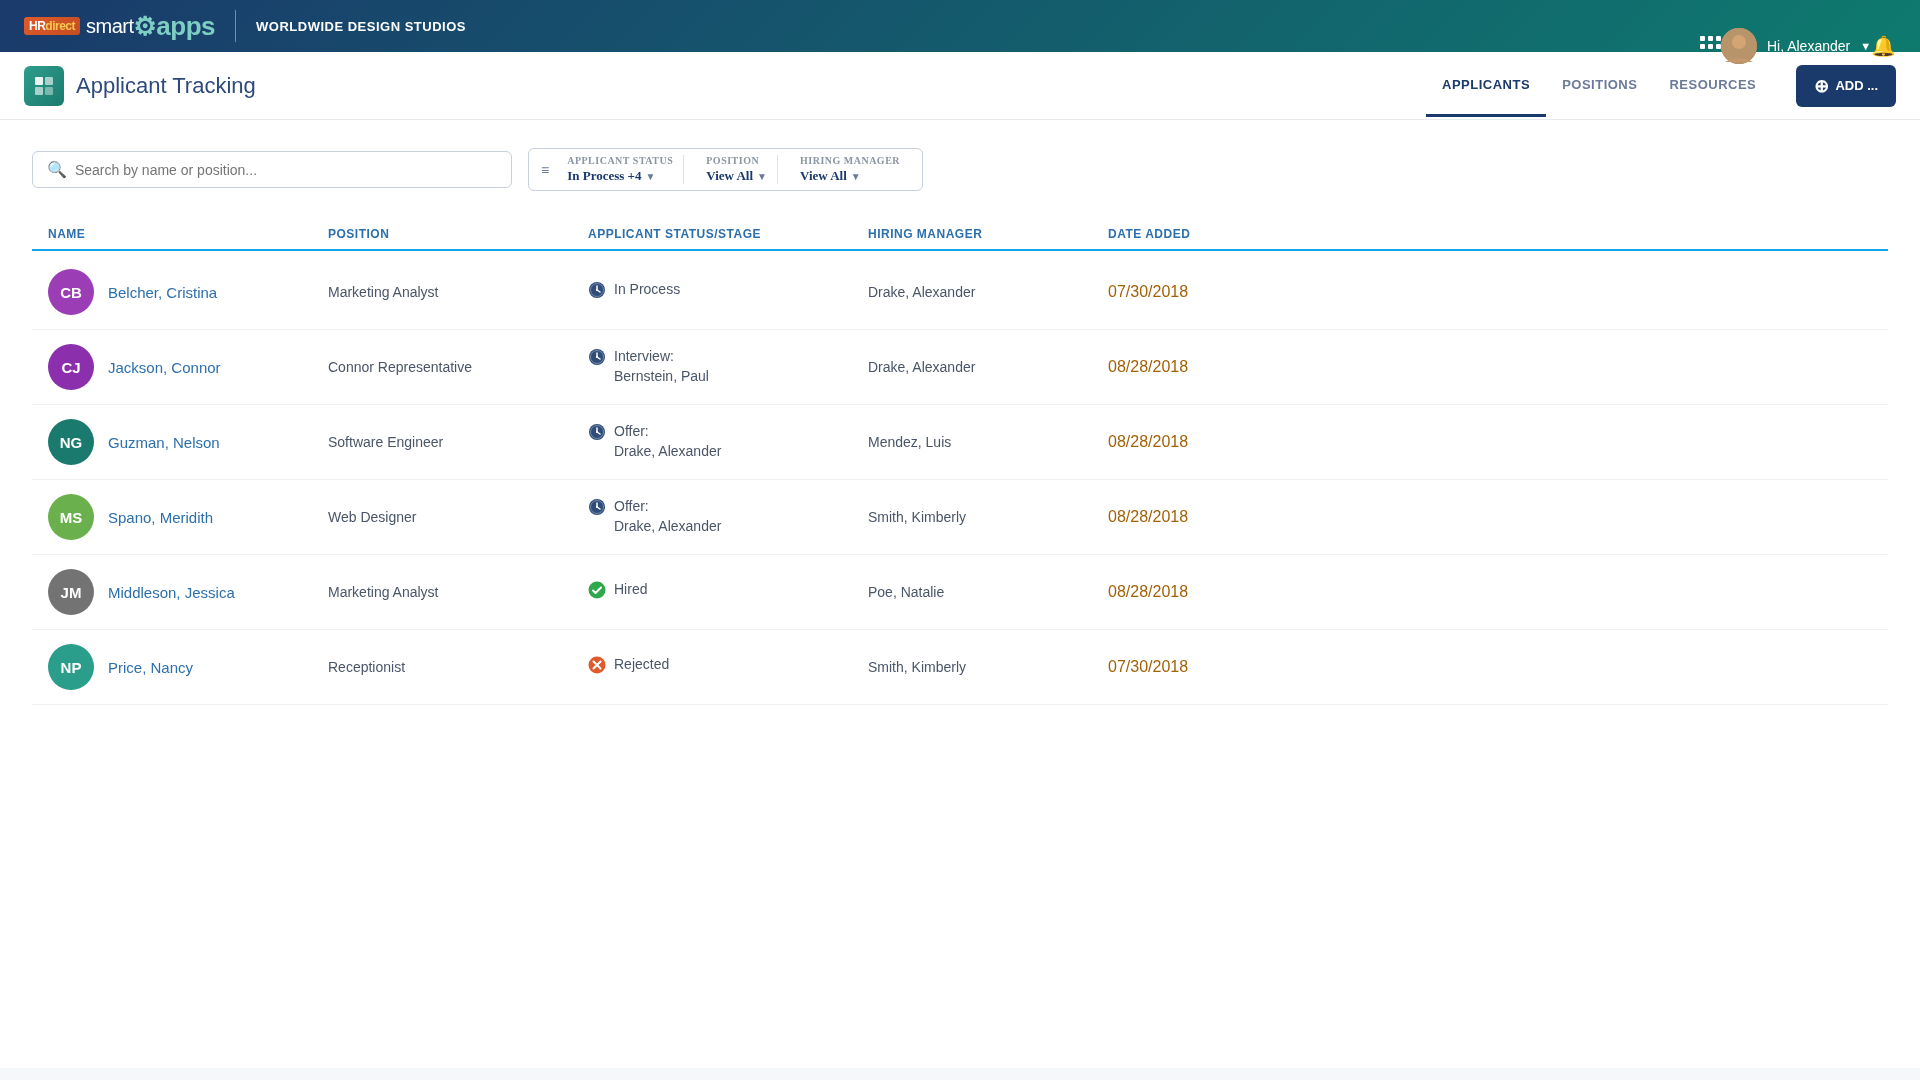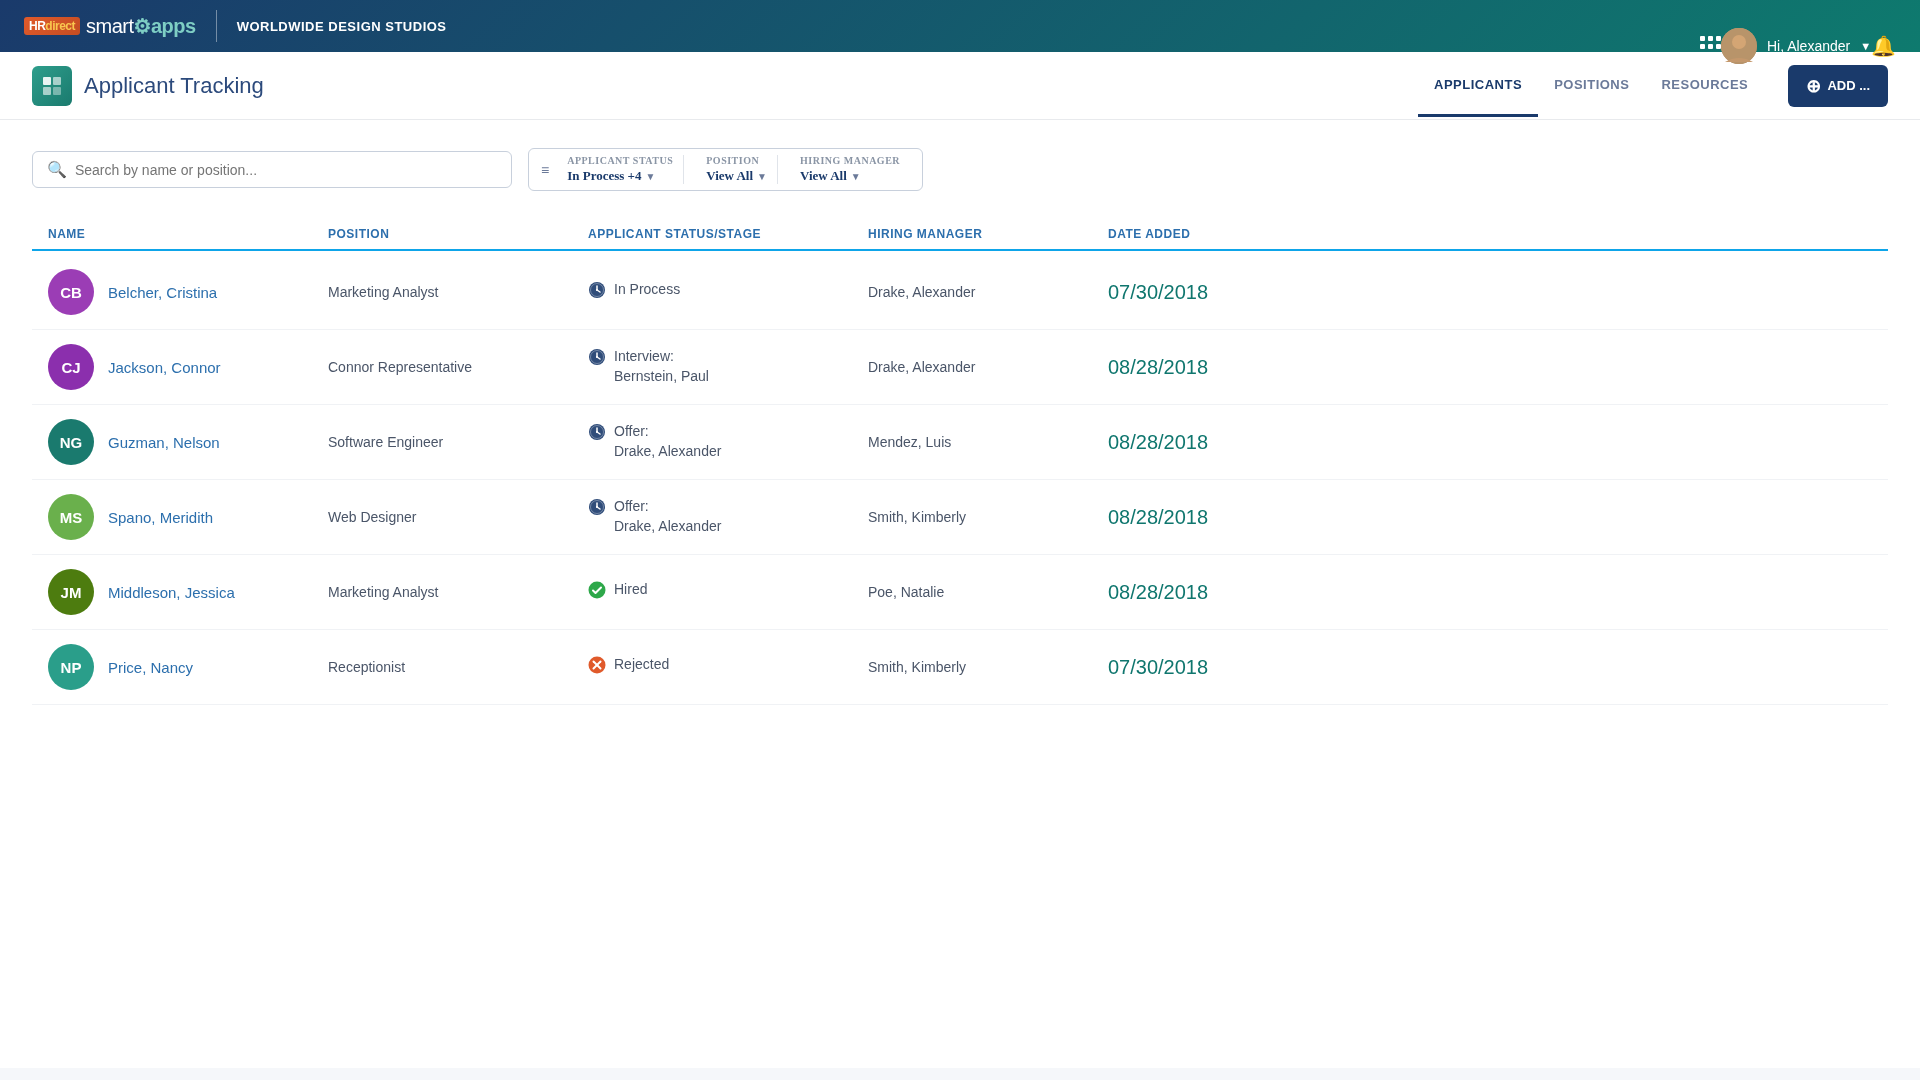--- a/index.html
+++ b/index.html
@@ -79,21 +79,21 @@
       font-size: 20px;
       cursor: pointer;
     }
 
     
     .sub-header {
       background: white;
       height: 68px;
       display: flex;
       align-items: center;
-      padding: 0 32px;
+      padding: 0 24px;
       border-bottom: 1px solid #e8eaed;
       box-shadow: 0 2px 4px rgba(0,0,0,0.05);
     }
     .sub-header-icon {
       width: 40px;
       height: 40px;
       background: linear-gradient(135deg, #2e9e8c, #1a7a6e);
       border-radius: 6px;
       display: flex;
       align-items: center;
@@ -270,22 +270,22 @@
       color: #4a5568;
       line-height: 1.4;
     }
 
     .cell-hiring {
       font-size: 14px;
       color: #4a5568;
     }
 
     .cell-date {
-      font-size: 20px;
-      color: #0f766e;
+      font-size: 16px;
+      color: #a16207;
     }
 
     
     .icon-clock { color: #1a3a6b; }
     .icon-hired { color: #2ea84a; }
     .icon-rejected { color: #e05a2b; }
 
     
     .grid-dots {
       display: grid;
@@ -300,21 +300,21 @@
     }
   </style>
 </head>
 <body>
 
 <nav class="top-nav">
   <div class="top-nav-logo">
     <div class="logo-text">
       <span style="background: linear-gradient(135deg, #e05a2b, #c44d22); border-radius: 3px; padding: 2px 5px; font-size: 12px; font-weight: 900; color: white; margin-right: 2px;">HR<span style="color: #f9c74f;">direct</span></span>
       <span style="font-size: 20px; color: white; font-weight: 300; margin-left: 4px;">smart</span>
-      <span style="font-size: 20px; color: #7ecec4; font-weight: 700;">⚙apps</span>
+      <span style="font-size: 26px; color: #7ecec4; font-weight: 700;">⚙apps</span>
     </div>
   </div>
   <div class="nav-divider"></div>
   <span class="nav-company">WORLDWIDE DESIGN STUDIOS</span>
   <div class="nav-right">
     <div class="nav-grid-icon">
       <div class="grid-dots">
         <div class="grid-dot"></div>
           <div class="grid-dot"></div>
           <div class="grid-dot"></div>
@@ -494,21 +494,21 @@
     </span>
         <span class="status-text">Offer:<br><span style="color:#4a5568;">Drake, Alexander</span></span>
       </div>
       <div class="cell-hiring">Smith, Kimberly</div>
       <div class="cell-date">08/28/2018</div>
     </div>
   </div>
       <div class="table-row-wrapper">
     <div class="table-row">
       <div class="cell-name">
-        <div class="avatar-circle" style="background: #4d7c0f;">JM</div>
+        <div class="avatar-circle" style="background: #737373;">JM</div>
         <span class="name-text">Middleson, Jessica</span>
       </div>
       <div class="cell-position">Marketing Analyst</div>
       <div class="cell-status">
         <span class="status-icon icon-hired">
       <svg width="18" height="18" viewBox="0 0 18 18" xmlns="http://www.w3.org/2000/svg">
         <circle cx="9" cy="9" r="8.5" fill="#2ea84a"></circle>
         <polyline points="5,9.5 7.5,12 13,6.5" fill="none" stroke="white" stroke-width="2" stroke-linecap="round" stroke-linejoin="round"></polyline>
       </svg>
     </span>

